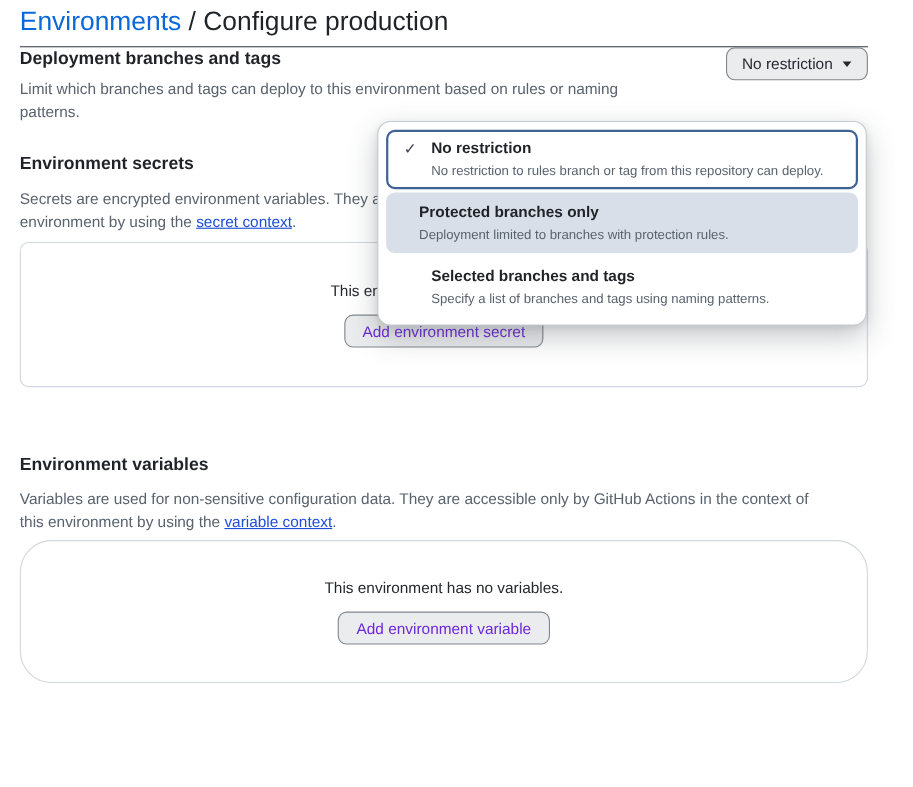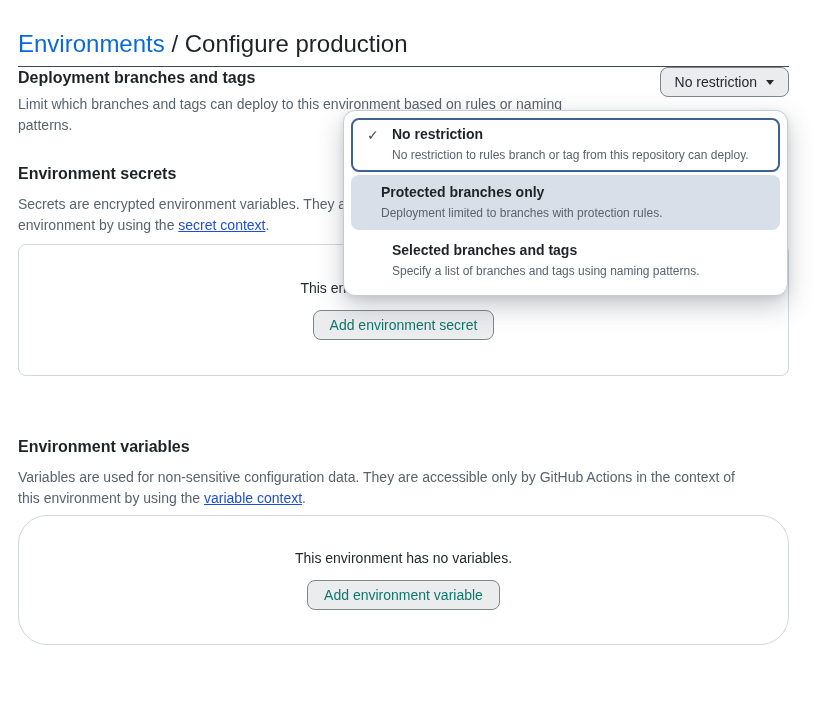--- a/index.html
+++ b/index.html
@@ -4,21 +4,21 @@
 <style>
   * { box-sizing: border-box; margin: 0; padding: 0; }
   html, body { width: 830px; height: 715px; }
   body {
     background: #ffffff;
     font-family: "Liberation Sans", sans-serif;
     color: #1f2328;
     position: relative;
     overflow: hidden;
   }
-  .page { padding: 29px 41px 0 18px; position: relative; }
+  .page { padding: 5px 41px 0 18px; position: relative; }
 
   
   .page-title { font-size: 24px; font-weight: 400; line-height: 30px; }
   .page-title a { color: #0969da; text-decoration: none; cursor: pointer; }
   .title-rule { border: none; border-bottom: 1px solid #3f464d; margin-top: 7px; }
 
   
   .section-row { display: flex; justify-content: space-between; align-items: flex-start; }
   .section-left { max-width: 620px; }
   .section-heading { font-size: 16px; font-weight: 700; line-height: 22px; color: #1f2328; }
@@ -56,21 +56,21 @@
   
   .empty-box {
     margin-top: 8px; width: 100%; border: 1px solid #d0d7de; border-radius: 8px;
     display: flex; flex-direction: column; align-items: center; justify-content: center; gap: 14px;
   }
   .empty-box.secrets { height: 132px; }
   .empty-box.variables { height: 130px; margin-top: 6px; border-radius: 29px; }
   .empty-text { font-size: 14px; color: #24292f; }
   .gh-btn {
     background: #ebecee; border: 1px solid #80868d; border-radius: 8px;
-    padding: 5px 16px; font-size: 14px; font-weight: 500; color: #0f766e;
+    padding: 5px 16px; font-size: 14px; font-weight: 500; color: #6d28d9;
     font-family: "Liberation Sans", sans-serif; cursor: pointer; line-height: 18px;
   }
 
   .vars-heading { margin-top: 60px; }
   .sec-heading { margin-top: 27px; }
   .sec-desc { margin-top: 9px; }
 </style>
 </head>
 <body>
 

